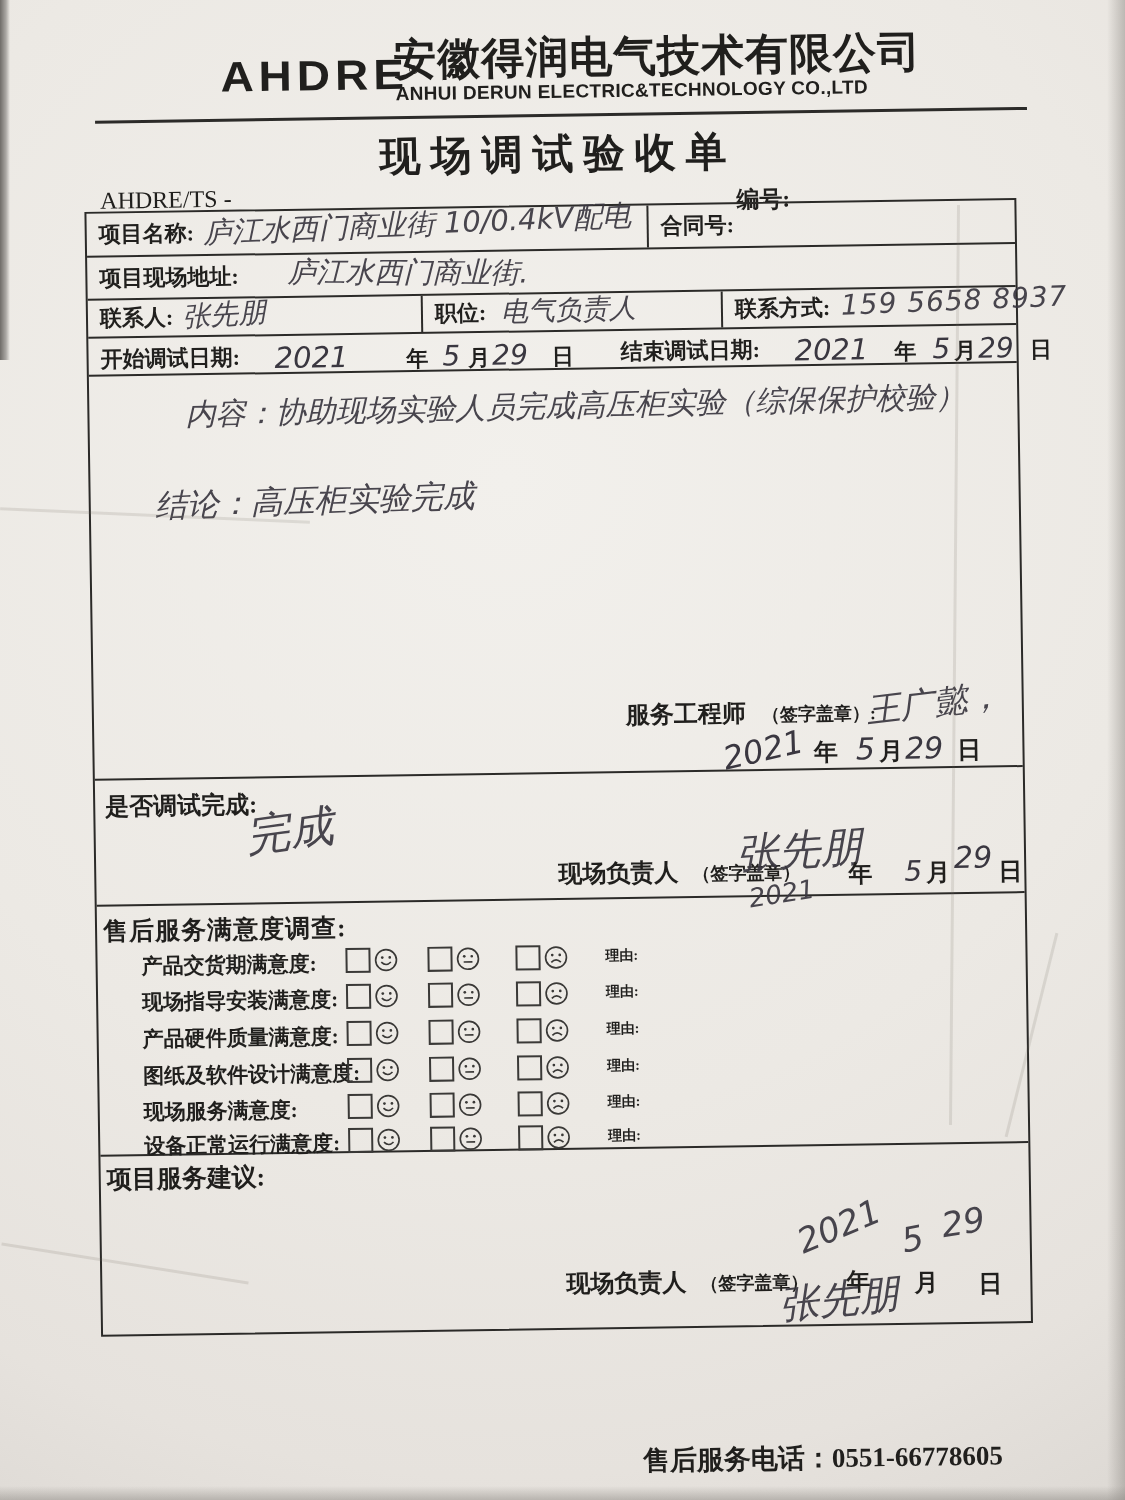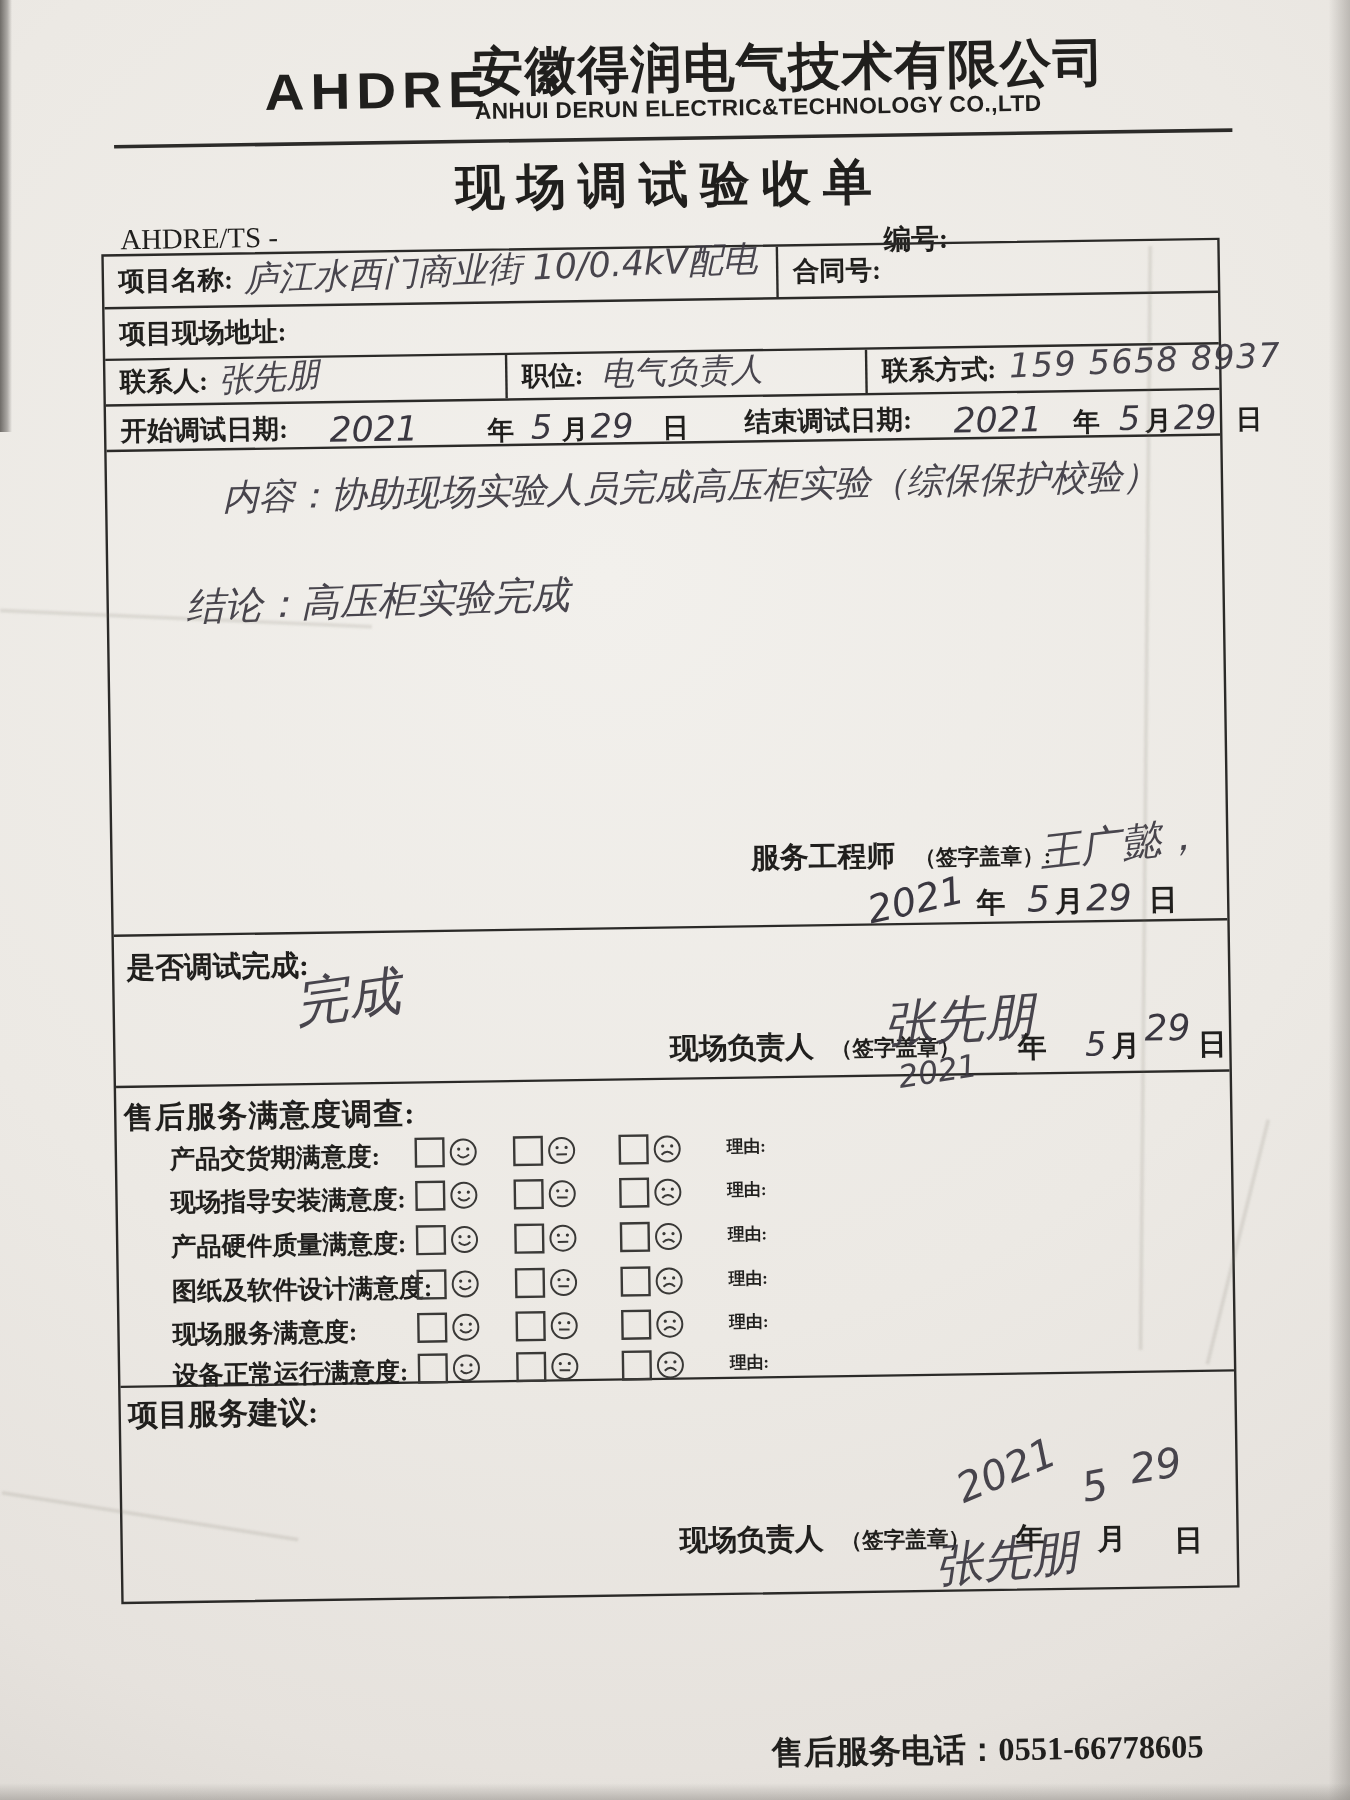--- a/index.html
+++ b/index.html
@@ -116,20 +116,21 @@
             <span class="lbl pl">合同号:</span>
             <span class="hw" style="left:110px;top:4px;font-size:26px;"></span>
           </div>
         </div>
       </div>
 
       <div class="row r2">
         <div class="cells">
           <div class="cell vC" style="flex:1;">
             <span class="lbl pl">项目现场地址:</span>
+            <span class="hw" style="left:200px;top:0;font-size:29px;transform:rotate(1deg);">庐江水西门商业街.</span>
           </div>
         </div>
       </div>
 
       <div class="row r3">
         <div class="cells">
           <div class="cell bR vC" style="width:335px;">
             <span class="lbl pl">联系人:</span>
             <span class="hw" style="left:94px;top:-3px;font-size:28px;transform:rotate(-3deg);">张先朋</span>
           </div>

